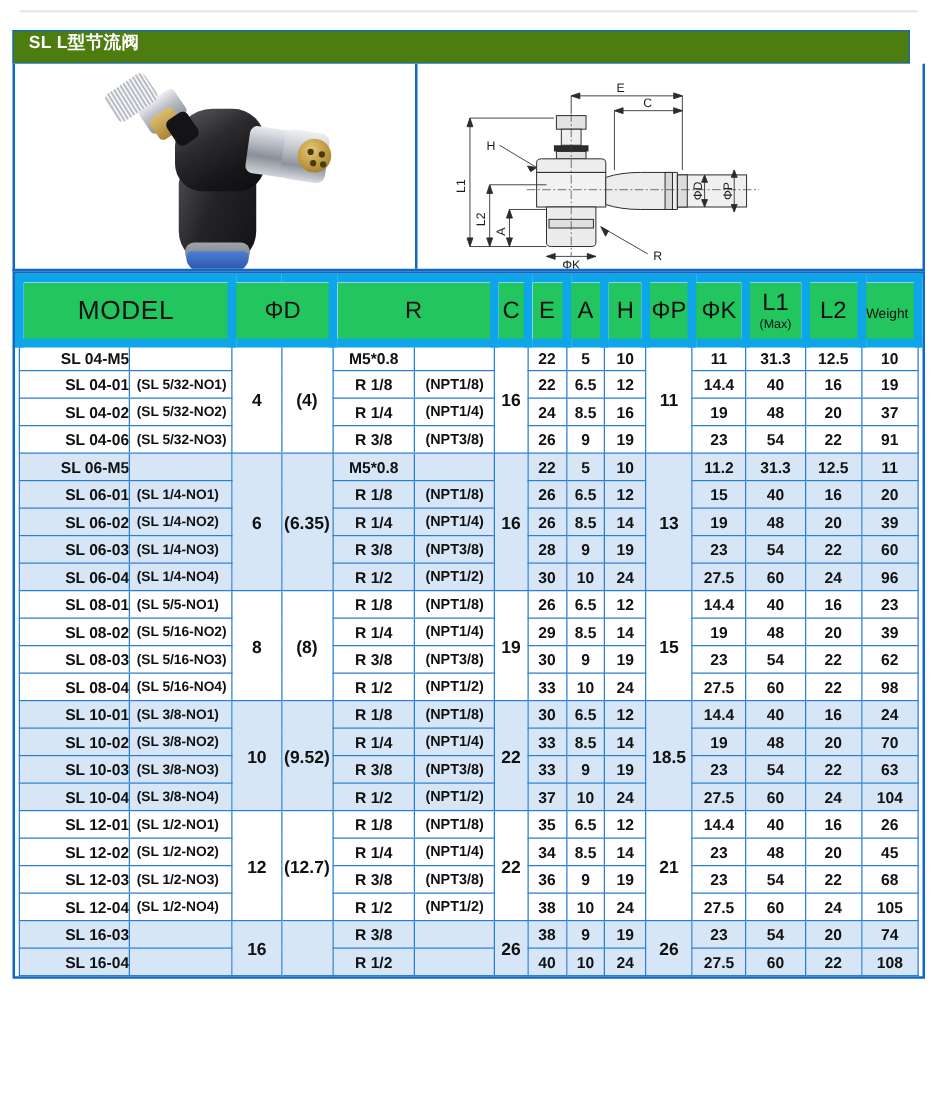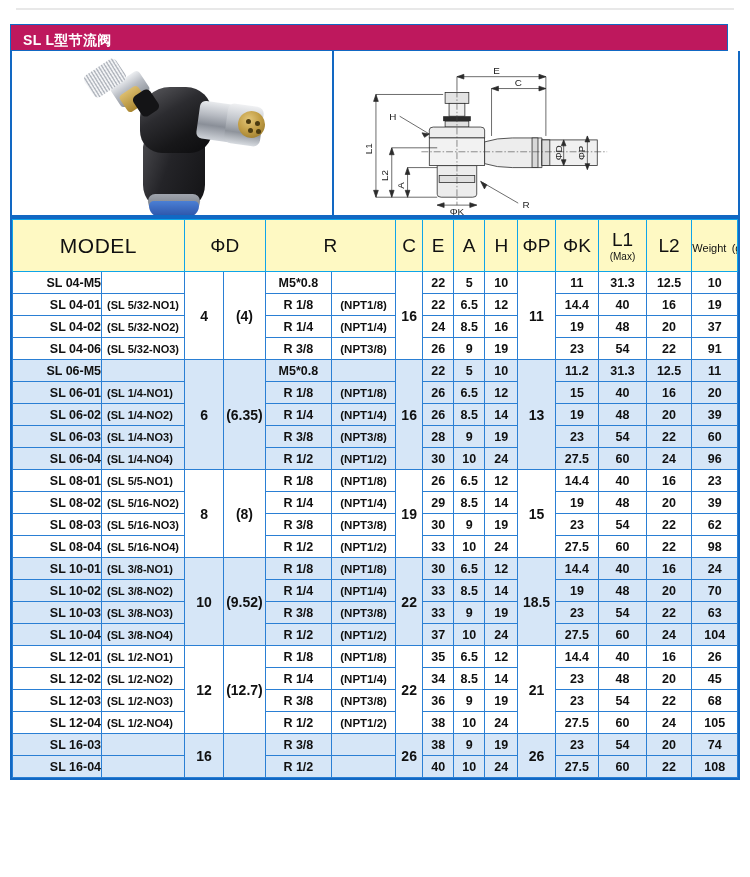--- a/index.html
+++ b/index.html
@@ -23,24 +23,24 @@
   .title-rule {
     margin: 8px 16px 0 16px;
     height: 2px;
     background: #e8e8e8;
   }
 
   
   .section-bar {
     margin: 14px 22px 0 10px;
     height: 27px;
-    background: #be185d;
+    background: #4d7c0f;
     border: 1px solid #1268c3;
     display: flex;
-    align-items: flex-end;
+    align-items: flex-start;
   }
   .section-bar-label {
     color: #ffffff;
     font-size: 14px;
     font-weight: bold;
     padding-left: 12px;
     letter-spacing: .3px;
   }
 
   
@@ -144,22 +144,22 @@
     font-weight: bold;
     padding: 0;
     height: 22px;
     white-space: nowrap;
     overflow: hidden;
   }
   .spec-table thead th {
     height: 52px;
     font-weight: normal;
     font-size: 19px;
-    border: 1px solid #0ea5e9;
-    background: #fef9c3;
+    border: 7px solid #0ea5e9;
+    background: #22c55e;
     color: #111;
     margin-left: 26px;
   }
   thead th.th-model { font-size: 21px; letter-spacing: .5px; }
   thead th small { display: block; font-size: 10px; font-weight: normal; }
   thead th .l1-main { font-size: 19px; line-height: 1; }
   thead th .w-main { font-size: 11px; line-height: 1.15; font-weight: normal; }
 
   
   .table-wrap {

